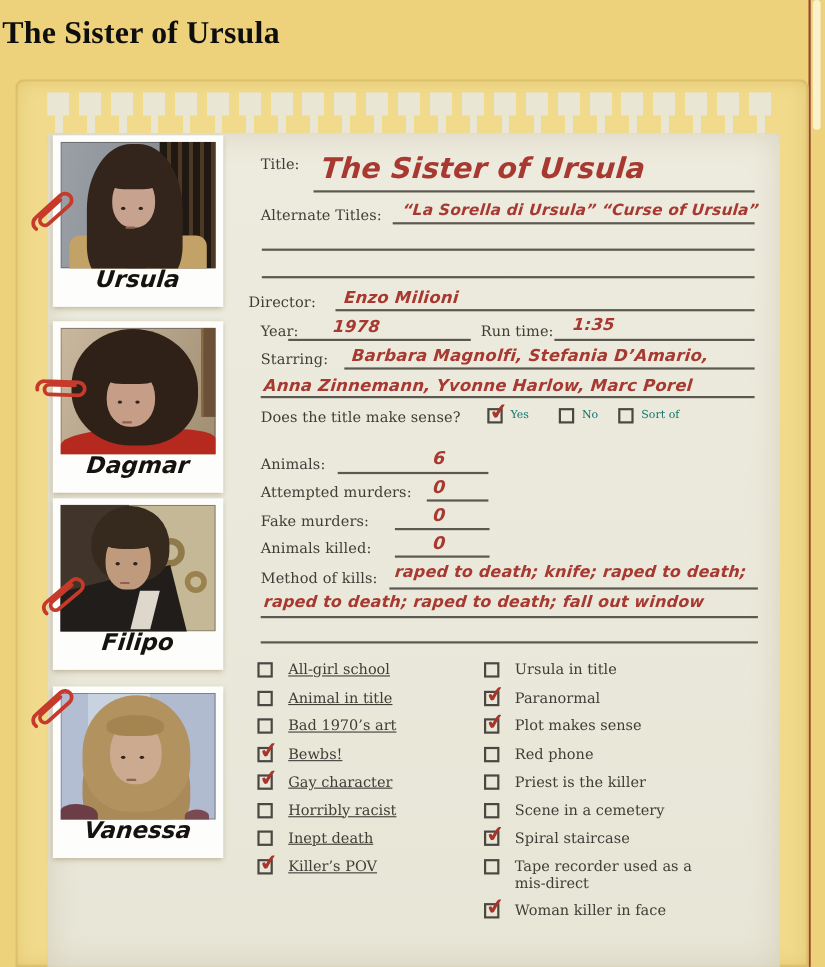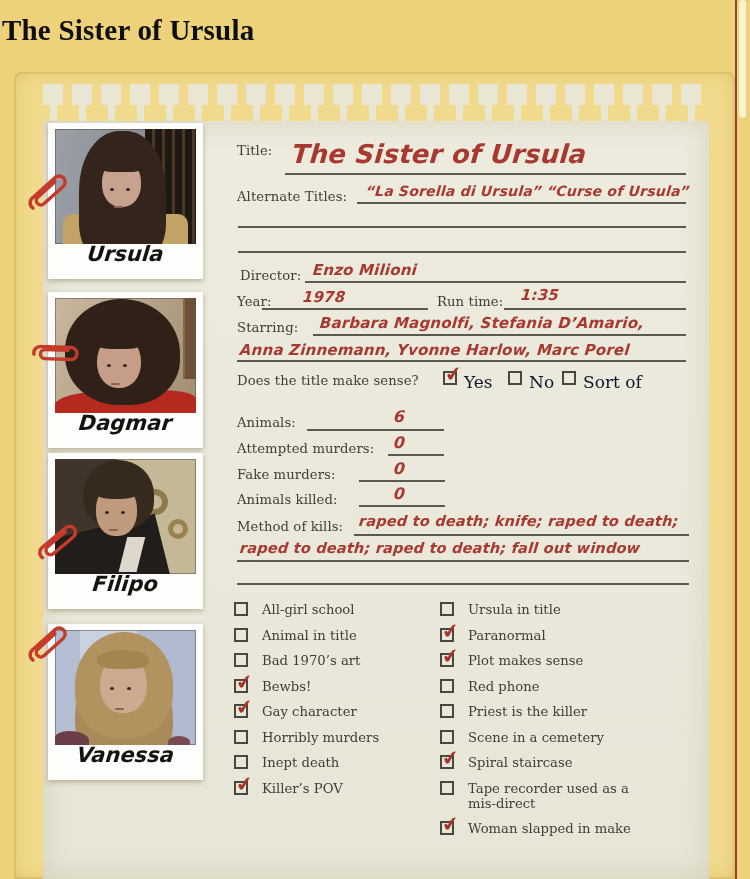--- a/index.html
+++ b/index.html
@@ -90,29 +90,29 @@
   .fline { position:absolute; height:2px; background:#5b5850; }
 
   
   .cbox { position:relative; display:inline-block; width:14px; height:14px;
     border:2px solid #4a4741; background:transparent; flex:none; }
   .check { display:none; position:absolute; left:0px; top:-9px; font-family:"DejaVu Sans", sans-serif;
     font-size:20px; font-weight:bold; color:#a8342b; transform:rotate(-8deg); line-height:1; }
   .cbox.on .check { display:block; }
 
   .opt { position:absolute; display:flex; align-items:flex-start; gap:7px; }
-  .opt .olabel { font-size:17px; color:#0f172a; margin-top:1px; white-space:nowrap; }
+  .opt .olabel { font-size:10px; color:#0f766e; margin-top:1px; white-space:nowrap; }
 
   
   .col { position:absolute; top:602px; }
   .col-left { left:234px; width:205px; }
   .col-right { left:440px; width:225px; }
   .crow { display:flex; align-items:flex-start; gap:14px; margin-bottom:10.5px; }
   .clabel { font-size:13.2px; line-height:15px; color:#403d37; }
-  .col-left .clabel { max-width:160px; }
+  .col-left .clabel { max-width:160px;text-decoration:underline; }
   .col-right .clabel { max-width:175px; }
 </style>
 </head>
 <body>
 
 <div class="page">
 
   <h1 class="page-title">The Sister of Ursula</h1>
 
   <div class="scroll-line"></div>
@@ -199,21 +199,21 @@
   <span class="hand" style="left:292px;top:139px;font-size:26px">The Sister of Ursula</span>
   <div class="fline" style="left:285px;top:173px;width:401px"></div>
 
   <span class="flabel" style="left:237px;top:189px">Alternate Titles:</span>
   <span class="hand" style="left:366px;top:183px;font-size:14px">“La Sorella di Ursula” “Curse of Ursula”</span>
   <div class="fline" style="left:357px;top:202px;width:329px"></div>
 
   <div class="fline" style="left:238px;top:226px;width:448px"></div>
   <div class="fline" style="left:238px;top:251px;width:448px"></div>
 
-  <span class="flabel" style="left:240px;top:268px">Director:</span>
+  <span class="flabel" style="left:226px;top:268px">Director:</span>
   <span class="hand" style="left:313px;top:261px;font-size:15px">Enzo Milioni</span>
   <div class="fline" style="left:305px;top:281px;width:381px"></div>
 
   <span class="flabel" style="left:237px;top:294px">Year:</span>
   <span class="hand" style="left:303px;top:288px;font-size:15px">1978</span>
   <div class="fline" style="left:262px;top:308px;width:166px"></div>
   <span class="flabel" style="left:437px;top:294px">Run time:</span>
   <span class="hand" style="left:521px;top:286px;font-size:15px">1:35</span>
   <div class="fline" style="left:504px;top:308px;width:182px"></div>
 
@@ -282,21 +282,21 @@
         <span class="clabel">Bewbs!</span>
       </div>
     <div class="crow">
         <span class="cbox on">
           <span class="check">✔</span>
         </span>
         <span class="clabel">Gay character</span>
       </div>
     <div class="crow">
         <span class="cbox"></span>
-        <span class="clabel">Horribly murders</span>
+        <span class="clabel">Horribly racist</span>
       </div>
     <div class="crow">
         <span class="cbox"></span>
         <span class="clabel">Inept death</span>
       </div>
     <div class="crow">
         <span class="cbox on">
           <span class="check">✔</span>
         </span>
         <span class="clabel">Killer’s POV</span>
@@ -339,17 +339,17 @@
         <span class="clabel">Spiral staircase</span>
       </div>
     <div class="crow">
         <span class="cbox"></span>
         <span class="clabel">Tape recorder used as a mis-direct</span>
       </div>
     <div class="crow">
         <span class="cbox on">
           <span class="check">✔</span>
         </span>
-        <span class="clabel">Woman slapped in make</span>
+        <span class="clabel">Woman killer in face</span>
       </div>
   </div>
 
 </div>
 
 </body></html>

